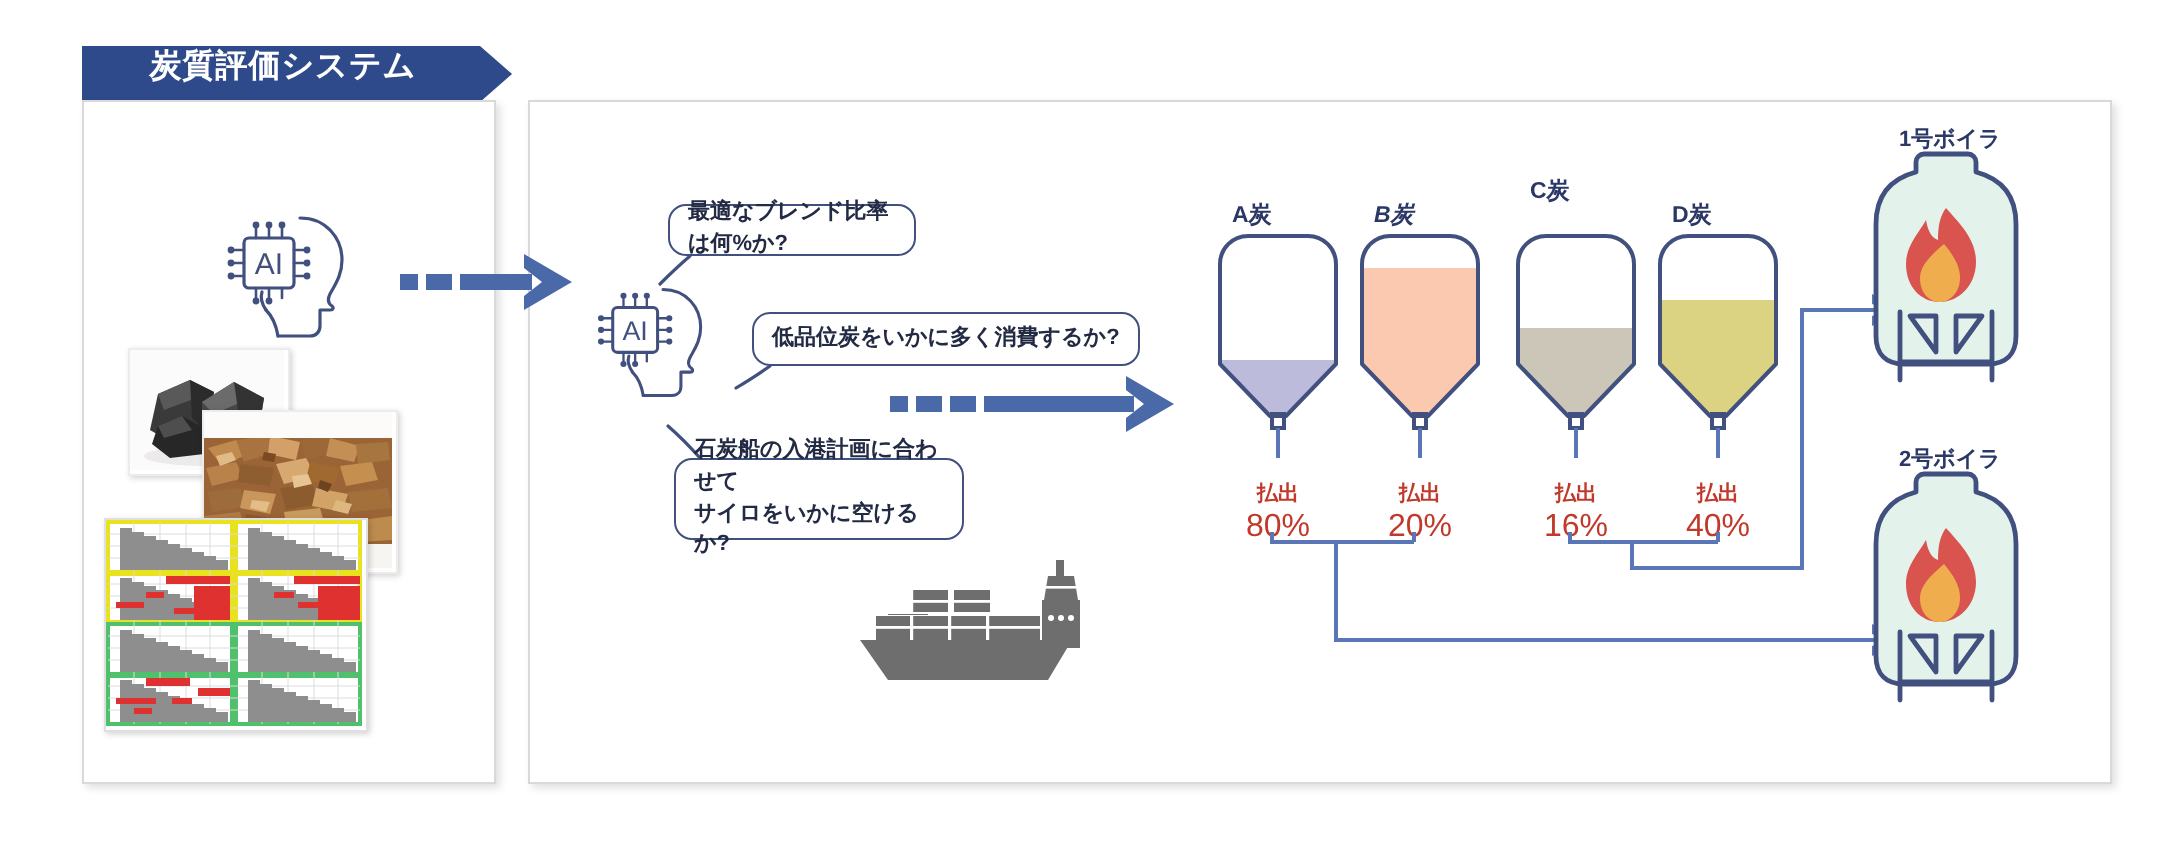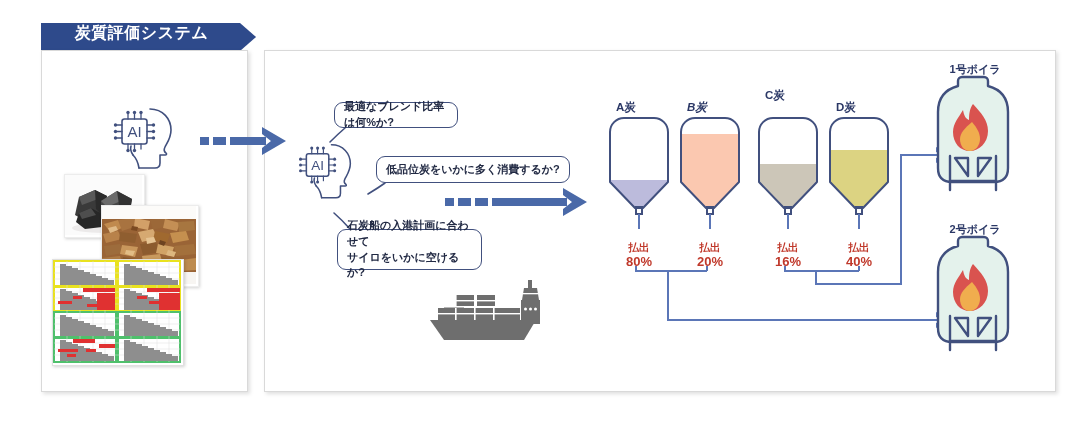--- a/index.html
+++ b/index.html
@@ -97,21 +97,21 @@
     position:absolute;
     font-size:11.5px;font-weight:bold;color:#2b3866;
     text-align:left;width:46px;
   }
   .silo-out{
     position:absolute;
     text-align:center;width:54px;
     font-size:10.5px;font-weight:bold;
     color:#c0392b;line-height:1.25;margin-top:10px;
   }
-  .silo-out .pct{font-weight:bold;font-size:13px;}
+  .silo-out .pct{font-weight:normal;font-size:16px;}
 
   
   .boiler-label{
     position:absolute;
     font-size:11px;font-weight:bold;color:#2b3866;
     text-align:center;width:70px;
   }
   #boiler1-label{left:940px;top:62px;}
   #boiler2-label{left:940px;top:222px;}
 

